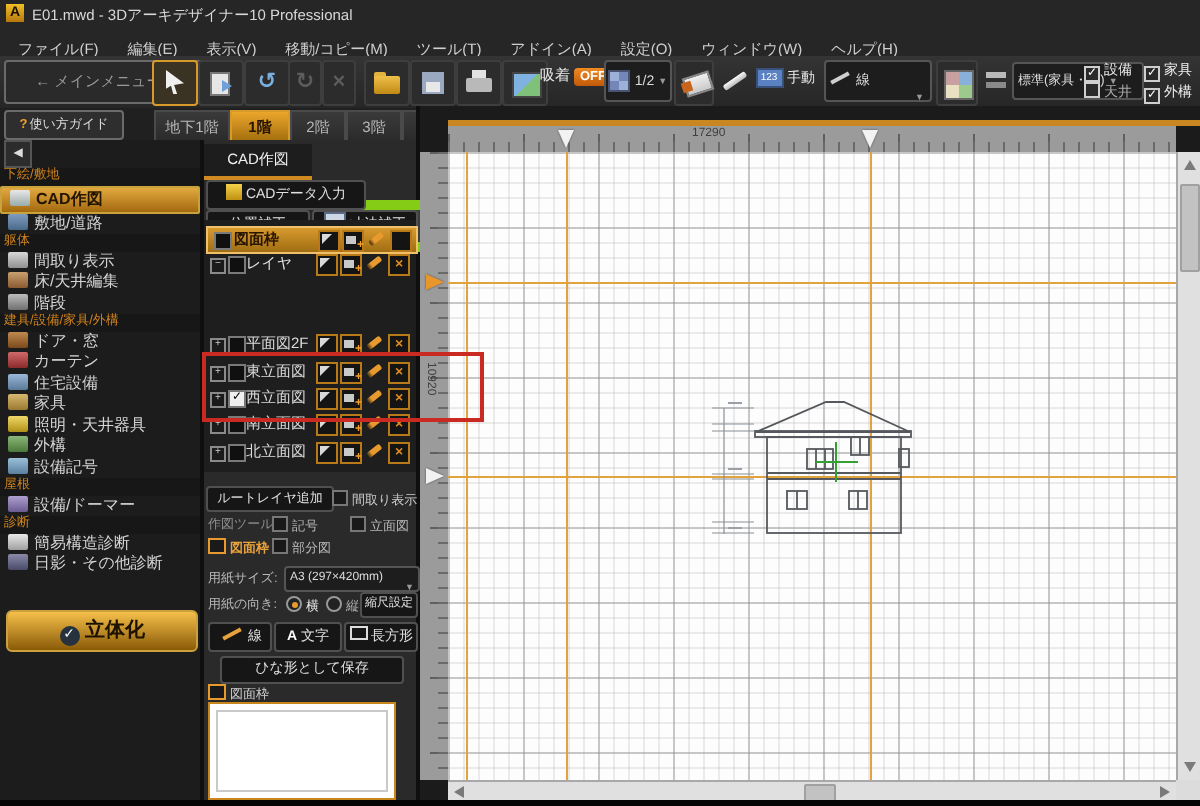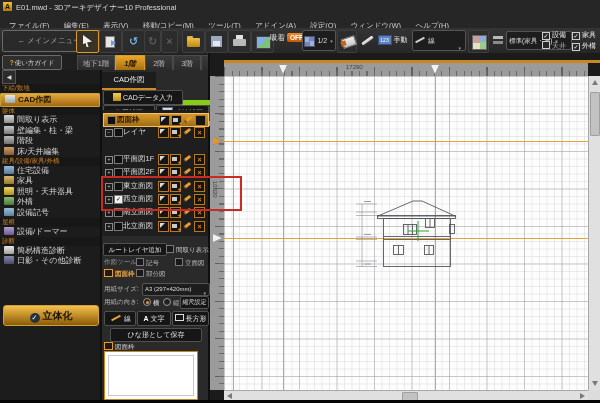--- a/index.html
+++ b/index.html
@@ -51,21 +51,21 @@
   .vcheck{font-size:7px;color:#eee;white-space:nowrap;}
   .vbox{display:inline-block;width:6px;height:6px;border:1px solid #cfcfcf;background:#2a2a2a;color:#fff;
         font-size:6px;line-height:6px;text-align:center;vertical-align:-1px;margin-right:2px;font-weight:bold;}
   
   .tabstrip{left:0;top:54px;width:210px;height:16px;background:#202020;}
   .helpbtn{left:2px;top:55px;width:58px;height:13px;background:#2e2e2e;border:1px solid #6b6b6b;border-radius:2px;
            font-size:6.5px;line-height:13px;text-align:center;color:#ddd;white-space:nowrap;}
   .helpq{color:#f0a028;font-weight:bold;margin-right:1px;}
   .ftab{top:55px;height:15px;background:linear-gradient(#3a3a3a,#2a2a2a);border:1px solid #4a4a4a;border-bottom:none;
         color:#b9b9b9;font-size:7.5px;text-align:center;line-height:15px;}
-  .ftab.active{background:linear-gradient(#eca62c,#a06c0c);color:#241400;font-weight:bold;border-color:#d79a2b;font-style:italic;}
+  .ftab.active{background:linear-gradient(#eca62c,#a06c0c);color:#241400;font-weight:bold;border-color:#d79a2b;}
   .collapsebtn{left:2px;top:70px;width:12px;height:12px;background:#2c2c2c;border:1px solid #555;color:#ddd;
                font-size:6px;text-align:center;line-height:12px;}
   
   .sidebar{left:0;top:70px;width:100px;height:330px;background:#1c1c1c;}
   .sideflow{left:0;top:84px;width:100px;}
   .shdr{height:8.5px;font-size:6.5px;color:#cf831e;padding-left:2px;line-height:8.5px;background:#171717;}
   .sitem{height:10.5px;font-size:8px;color:#d4d4d4;line-height:10.5px;white-space:nowrap;padding-left:4px;}
   .sitem.sactive{height:12px;line-height:12px;background:linear-gradient(#e2a93f,#a3690f);color:#241500;font-weight:bold;border:1px solid #caa23c;border-radius:1px;}
   .sicon{display:inline-block;width:10px;height:8px;margin-right:3px;vertical-align:-1px;border-radius:1px;}
   .solidify{left:3px;top:305px;width:94px;height:19px;background:linear-gradient(#f5c04a,#8a5a08);border:1px solid #caa13c;
@@ -238,26 +238,28 @@
   <div class="abs ftab active" style="left:115px;width:28px;">1階</div>
   <div class="abs ftab" style="left:145px;width:26px;">2階</div>
   <div class="abs ftab" style="left:173px;width:26px;">3階</div>
   <div class="abs ftab" style="left:201px;width:24px;">4階</div>
 
   <div class="abs sidebar"></div>
   <div class="abs collapsebtn">◀</div>
   <div class="abs sideflow">
     <div class="shdr">下絵/敷地</div>
     <div class="sitem sactive"><span class="sicon" style="background:linear-gradient(#e8e8e8,#9aa);"></span><span>CAD作図</span></div>
+    <div class="sitem"><span class="sicon" style="background:linear-gradient(#7f9cc0,#4a6a8a);"></span><span>敷地/道路</span></div>
     <div class="shdr">躯体</div>
     <div class="sitem"><span class="sicon" style="background:linear-gradient(#d8d8d8,#8f8f8f);"></span><span>間取り表示</span></div>
-    <div class="sitem"><span class="sicon" style="background:linear-gradient(#c9c9c9,#7a7a7a);"></span><span>壁編集・柱・梁</span></div>
+    <div class="sitem"><span class="sicon" style="background:linear-gradient(#c9a070,#8a5a30);"></span><span>床/天井編集</span></div>
     <div class="sitem"><span class="sicon" style="background:linear-gradient(#bcbcbc,#6f6f6f);"></span><span>階段</span></div>
-    <div class="sitem"><span class="sicon" style="background:linear-gradient(#c9a070,#8a5a30);"></span><span>床/天井編集</span></div>
     <div class="shdr">建具/設備/家具/外構</div>
+    <div class="sitem"><span class="sicon" style="background:linear-gradient(#c08a50,#7a4a1a);"></span><span>ドア・窓</span></div>
+    <div class="sitem"><span class="sicon" style="background:linear-gradient(#d06a6a,#8a2a2a);"></span><span>カーテン</span></div>
     <div class="sitem"><span class="sicon" style="background:linear-gradient(#9ab8d8,#5a7a9a);"></span><span>住宅設備</span></div>
     <div class="sitem"><span class="sicon" style="background:linear-gradient(#d8b870,#9a7a30);"></span><span>家具</span></div>
     <div class="sitem"><span class="sicon" style="background:linear-gradient(#f0d868,#b09018);"></span><span>照明・天井器具</span></div>
     <div class="sitem"><span class="sicon" style="background:linear-gradient(#8ab87a,#4a7a3a);"></span><span>外構</span></div>
     <div class="sitem"><span class="sicon" style="background:linear-gradient(#9ac0d8,#5a80a0);"></span><span>設備記号</span></div>
     <div class="shdr">屋根</div>
     <div class="sitem"><span class="sicon" style="background:linear-gradient(#b0a0d0,#6a5a90);"></span><span>設備/ドーマー</span></div>
     <div class="shdr">診断</div>
     <div class="sitem"><span class="sicon" style="background:linear-gradient(#e8e8e8,#a0a0a0);"></span><span>簡易構造診断</span></div>
     <div class="sitem"><span class="sicon" style="background:linear-gradient(#8a8aa8,#4a4a6a);"></span><span>日影・その他診断</span></div>
@@ -307,38 +309,20 @@
       </span>
     <span class="ri nob" style="left:79px;">
         <span class="pencil"></span>
       </span>
     <span class="ri" style="left:91px;">
         <span class="xg">×</span>
       </span>
   </div>
 
 
-  <div class="abs trow" style="top:153px;">
-    <span class="exp">+</span>
-    <span class="cb" style="left:11px;"></span>
-    <span class="tlab" style="left:20px;">平面図1F</span>
-    <span class="ri" style="left:55px;">
-        <span class="w"></span>
-      </span>
-    <span class="ri" style="left:67px;">
-        <span class="f"></span>
-        <span class="pl">+</span>
-      </span>
-    <span class="ri nob" style="left:79px;">
-        <span class="pencil"></span>
-      </span>
-    <span class="ri" style="left:91px;">
-        <span class="xg">×</span>
-      </span>
-  </div>
 
   <div class="abs trow" style="top:166px;">
     <span class="exp">+</span>
     <span class="cb" style="left:11px;"></span>
     <span class="tlab" style="left:20px;">平面図2F</span>
     <span class="ri" style="left:55px;">
         <span class="w"></span>
       </span>
     <span class="ri" style="left:67px;">
         <span class="f"></span>

